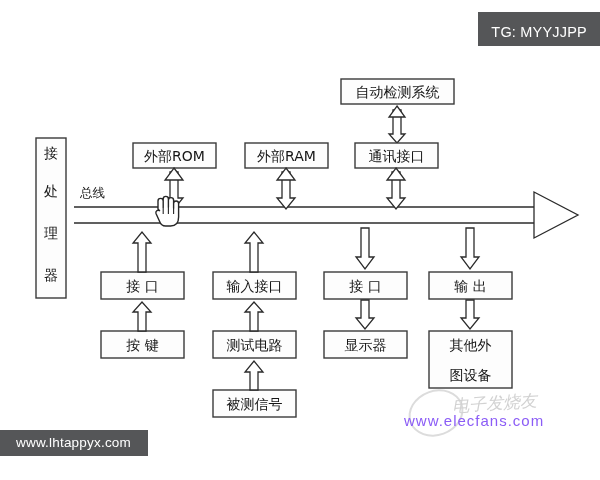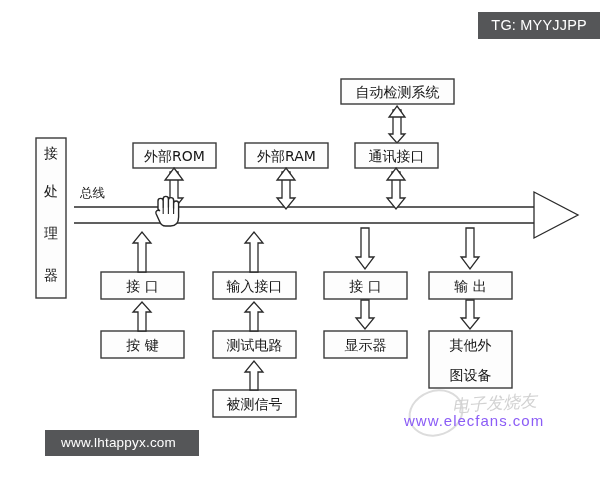--- a/index.html
+++ b/index.html
@@ -33,29 +33,28 @@
     color: #ffffff;
     font-family: "Liberation Sans", sans-serif;
     display: flex;
     align-items: center;
     justify-content: center;
     letter-spacing: 0.2px;
   }
   #tg-badge {
     right: 0px;
     top: 12px;
-    padding: 5px 13px 6px 13px;
+    padding: 12px 13px 6px 13px;
     font-size: 14.5px;
   }
   #site-badge {
     left: 0px;
     bottom: 24px;
-    padding: 5px 23px 6px 16px;
+    padding: 5px 17px 6px 16px;
     font-size: 13.5px;
-    margin-left: 45px;
   }
   .wm {
     position: absolute;
     color: #cfcfcf;
     pointer-events: none;
     user-select: none;
     white-space: nowrap;
   }
   #wm-cn {
     left: 452px;

